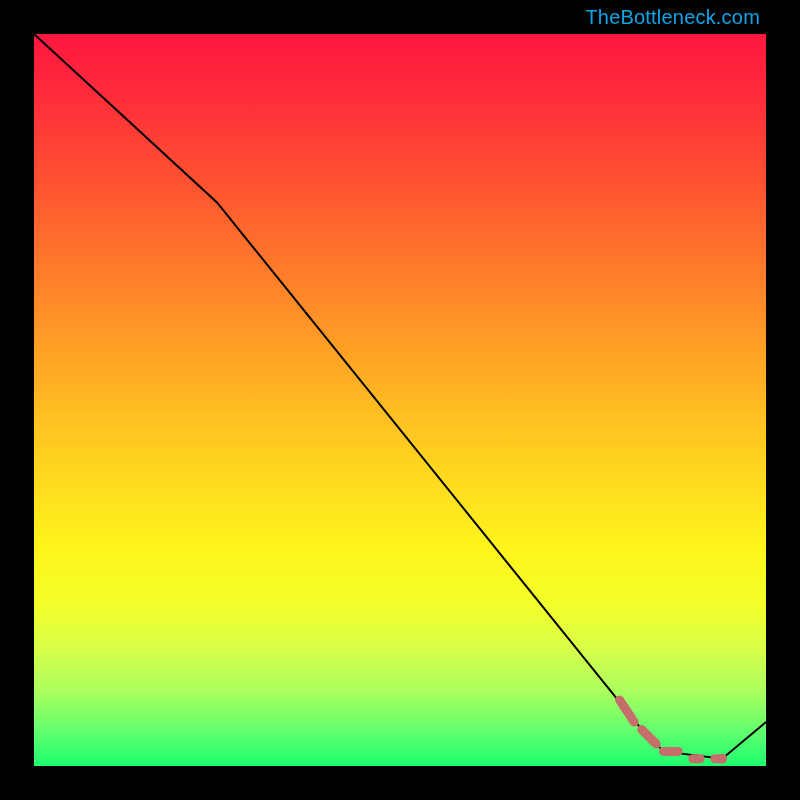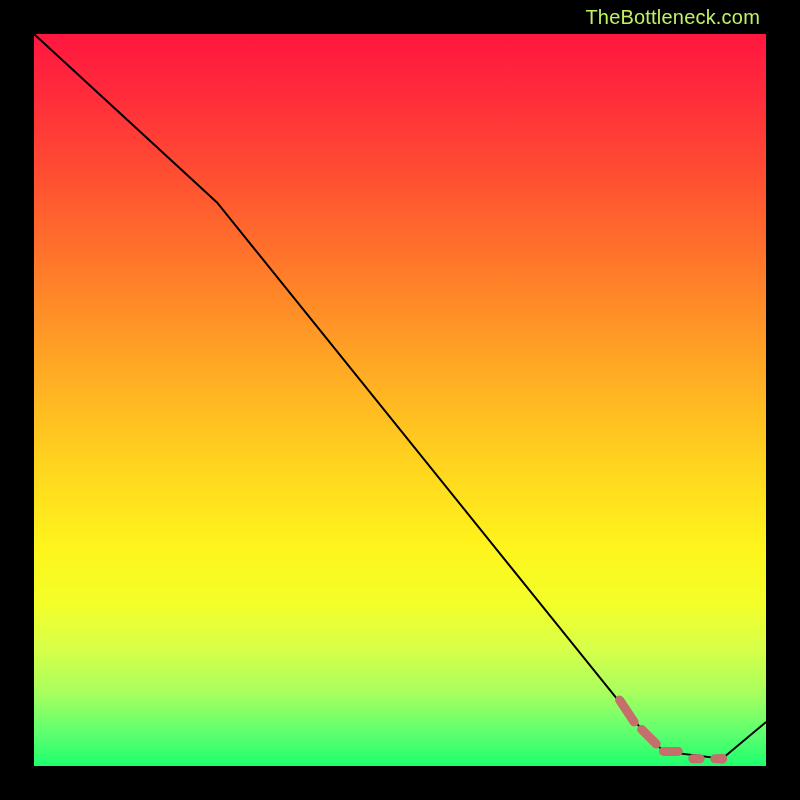--- a/index.html
+++ b/index.html
@@ -37,21 +37,21 @@
       #d7ff49 84%,
       #a8ff5e 90%,
       #65ff6f 95%,
       #1eff6e 100%
     );
   }
   .watermark {
     position: absolute;
     top: 6px;
     right: 40px;
-    color: #bef264;
+    color: #0ea5e9;
     font-size: 20px;
     letter-spacing: 0.2px;
     font-weight: 400;
     user-select: none;
   }
   svg.curve {
     position: absolute;
     left: 0;
     top: 0;
     width: 732px;

